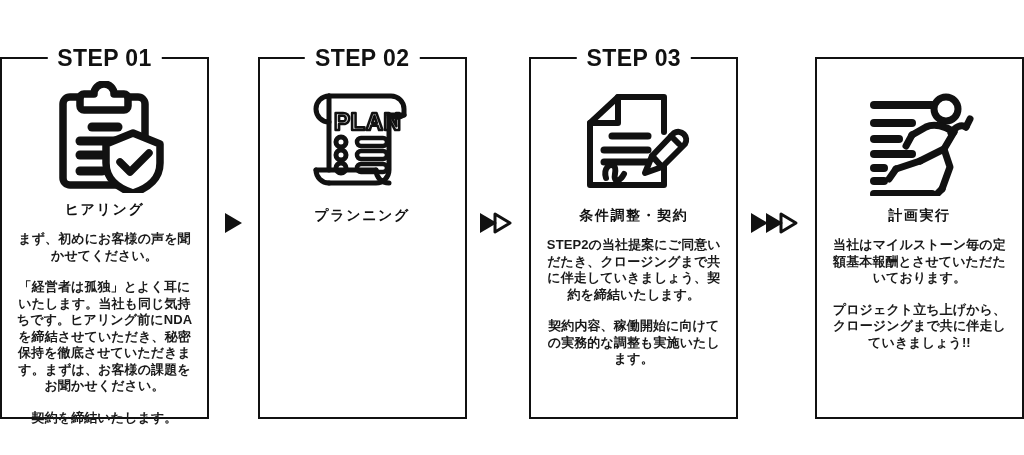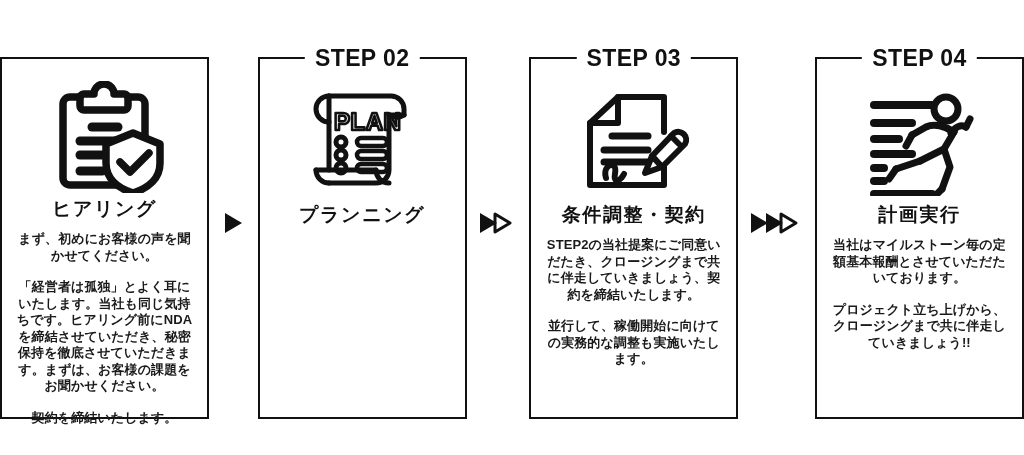--- a/index.html
+++ b/index.html
@@ -60,21 +60,21 @@
     margin-top: 22px;
     height: 118px;
     display: flex;
     align-items: center;
     justify-content: center;
   }
   .icon-wrap svg { display: block; }
 
   .step-title {
     margin-top: 6px;
-    font-size: 19px;
+    font-size: 14px;
     font-weight: 700;
     letter-spacing: 1.6px;
     color: #111111;
     text-align: center;
     line-height: 20px;
   }
 
   .step-body {
     margin-top: 12px;
     padding: 0 11px;
@@ -101,20 +101,21 @@
     height: 30px;
   }
   .arrow-group svg { display: block; }
 </style>
 </head>
 <body>
 
 <div id="flow">
 
   <div class="step-card">
+    <div class="step-label">STEP 01</div>
 
     <div class="icon-wrap">
       <svg width="118" height="112" viewBox="0 0 118 112" fill="none" stroke="#111111" stroke-width="7.5" stroke-linecap="round" stroke-linejoin="round">
         <path d="M82 16h10a7 7 0 0 1 7 7v52"></path>
         <path d="M99 94v3a7 7 0 0 1-7 7H24a7 7 0 0 1-7-7V23a7 7 0 0 1 7-7h10"></path>
         <path d="M38 13h10a10 10 0 0 1 20 0h10a4 4 0 0 1 4 4v8a4 4 0 0 1-4 4H38a4 4 0 0 1-4-4v-8a4 4 0 0 1 4-4z"></path>
         <path d="M46 46h26" stroke-width="9"></path>
         <path d="M34 60h48" stroke-width="9"></path>
         <path d="M34 74h34" stroke-width="9"></path>
         <path d="M34 90h22" stroke-width="9"></path>
@@ -186,34 +187,33 @@
         <path d="M76 72l22-23a8 8 0 0 1 11 11L86 83z" fill="#ffffff"></path>
         <path d="M76 72l10 11-17 6z" fill="#ffffff"></path>
         <path d="M95 52l8 8"></path>
       </svg>
     </div>
 
     <div class="step-title">条件調整・契約</div>
 
     <div class="step-body">
       <p>STEP2の当社提案にご同意いだたき、クロージングまで共に伴走していきましょう、契約を締結いたします。</p>
-      <p>並行して、稼働開始に向けての実務的な調整も実施いたします。</p>
+      <p>契約内容、稼働開始に向けての実務的な調整も実施いたします。</p>
     </div>
   </div>
 
   <div class="arrow-group">
     <svg width="54" height="26" viewBox="0 0 54 26">
       <polygon points="1,3 18,13 1,23" fill="#111111"></polygon>
       <polygon points="16,3 33,13 16,23" fill="#111111"></polygon>
       <polygon points="31,4 46,13 31,22" fill="none" stroke="#111111" stroke-width="3" stroke-linejoin="round"></polygon>
     </svg>
   </div>
 
   <div class="step-card">
-    <div class="step-label">STEP 04</div>
 
     <div class="icon-wrap">
       <svg width="116" height="112" viewBox="0 0 116 112" fill="none" stroke="#111111" stroke-width="7" stroke-linecap="round" stroke-linejoin="round">
         <path d="M13 21h58" stroke-width="8"></path>
         <path d="M13 39h38" stroke-width="8"></path>
         <path d="M13 55h25" stroke-width="8"></path>
         <path d="M13 70h38" stroke-width="8"></path>
         <path d="M13 84h10" stroke-width="8"></path>
         <path d="M13 97h10" stroke-width="8"></path>
         <path d="M13 110h58" stroke-width="8"></path>

